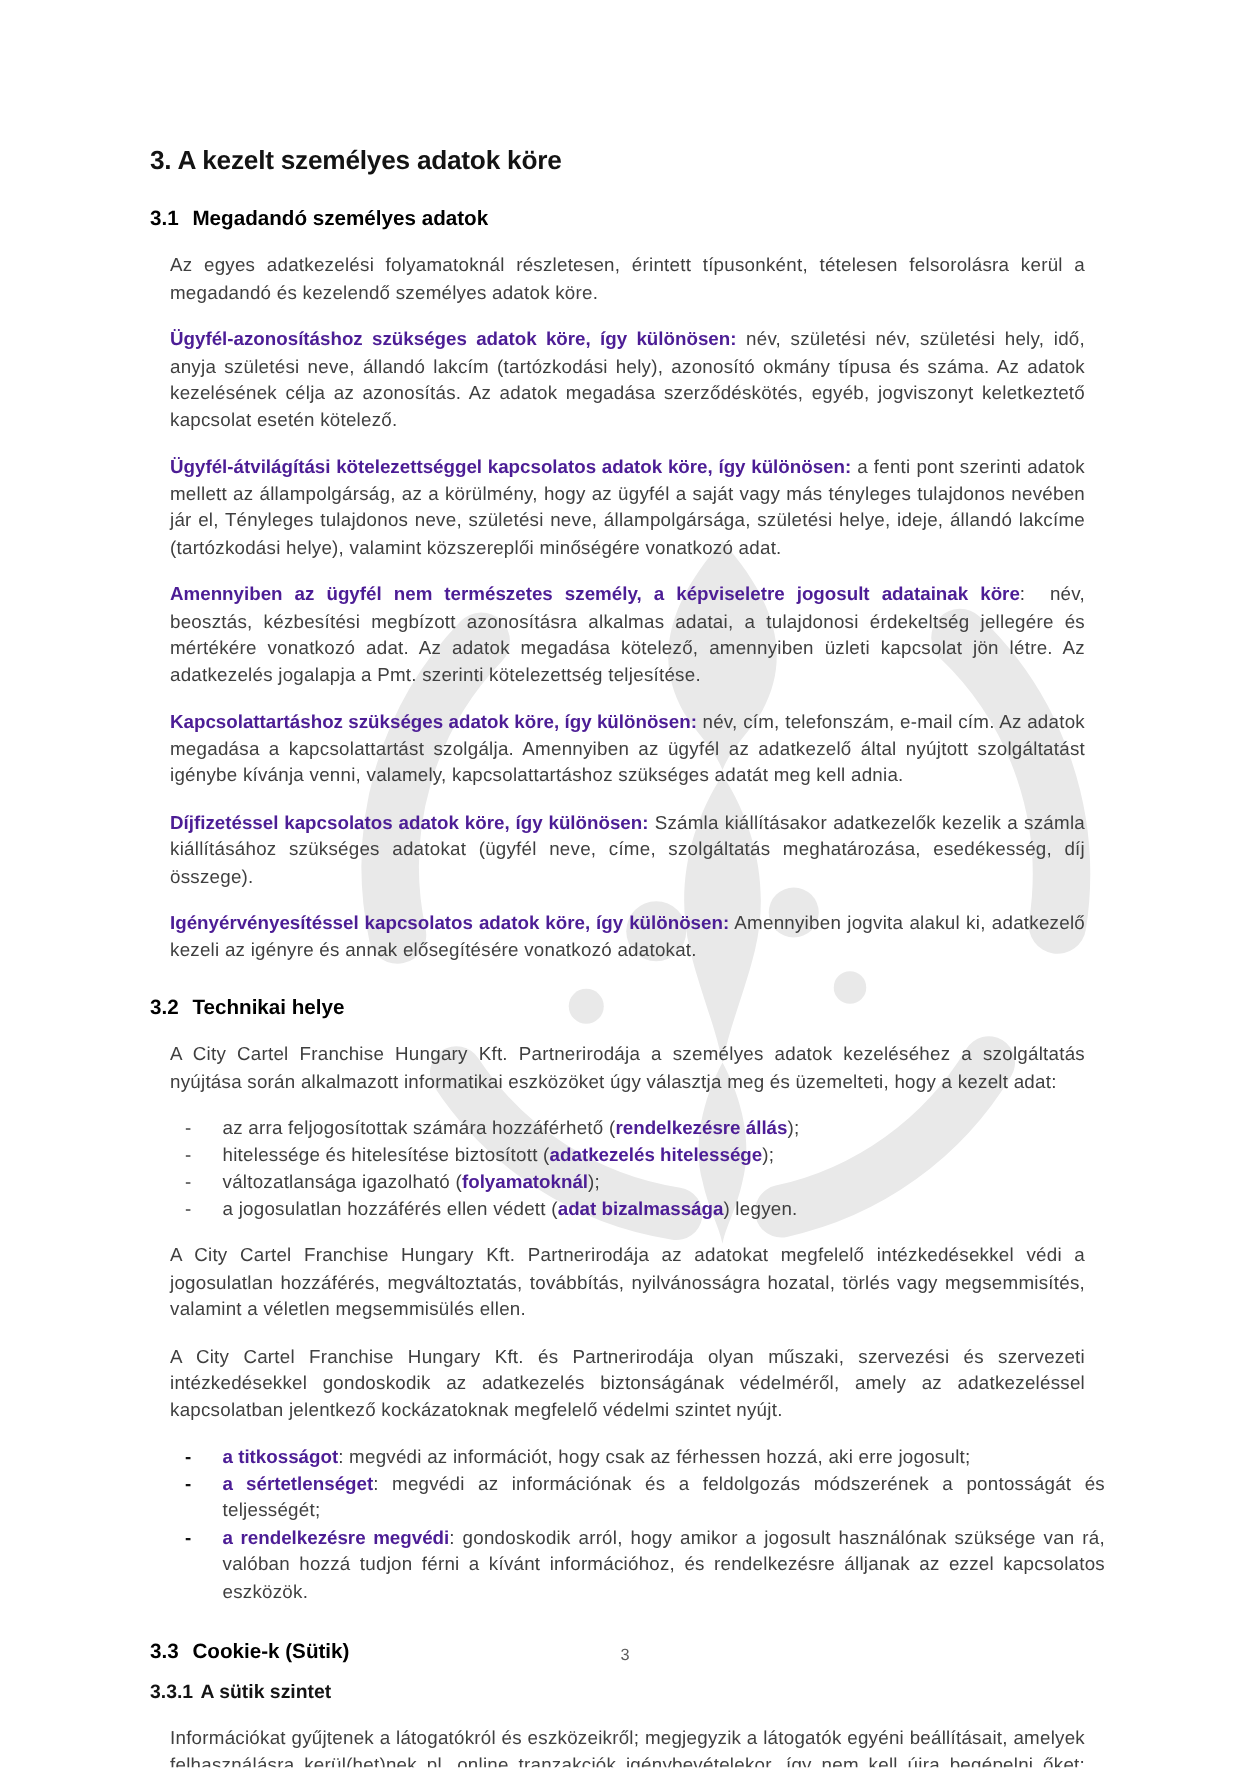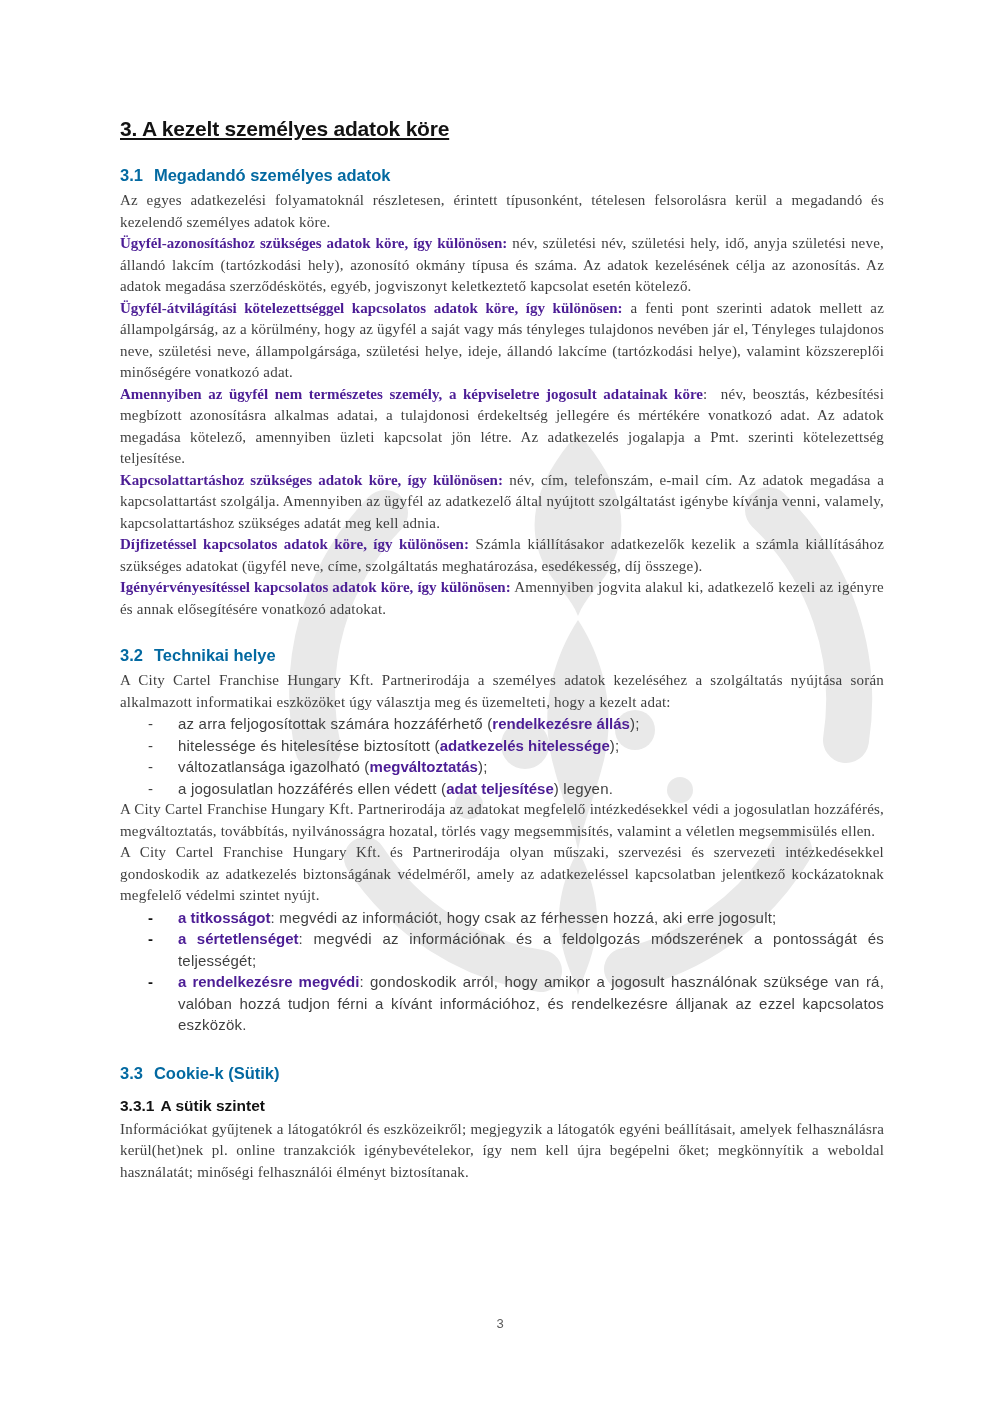--- a/index.html
+++ b/index.html
@@ -26,46 +26,44 @@
     padding: 116px 116px 0 120px;
     box-sizing: border-box;
   }
   h1 {
     margin: 0;
     font-size: 21px;
     line-height: 26px;
     font-weight: bold;
     letter-spacing: -0.2px;
     color: #131313;
-    text-decoration: underline;
   }
   h2 {
     margin: 22px 0 4px 0;
     font-size: 16.5px;
     line-height: 22px;
     font-weight: bold;
-    color: #0369a1;
+    color: #000000;
   }
   h3 {
     margin: 2px 0 3px 0;
     font-size: 15.5px;
     line-height: 20px;
     font-weight: bold;
     color: #131313;
   }
   .hnum { margin-right: 11px; }
   .hnum-sub { margin-right: 6px; }
   p.body {
-    margin: 0;
+    margin: 16px;
     font-size: 15px;
     line-height: 21.5px;
     letter-spacing: 0.2px;
     text-align: justify;
     color: #3f3f3f;
-    font-family: Liberation Serif, serif;
   }
   p.body strong, .btext strong {
     color: #4c1d95;
     letter-spacing: 0;
   }
   .mt-blank { margin-top: 20px; }
   .mt-para { margin-top: 30px; }
   .mt-para-sm { margin-top: 26px; }
   .bullet {
     display: flex;
@@ -146,25 +144,25 @@
     <div class="bullet">
       <span class="marker">-</span>
       <span class="btext"><span>az arra feljogosítottak számára hozzáférhető (</span><strong>rendelkezésre állás</strong><span>);</span></span>
     </div>
     <div class="bullet">
       <span class="marker">-</span>
       <span class="btext"><span>hitelessége és hitelesítése biztosított (</span><strong>adatkezelés hitelessége</strong><span>);</span></span>
     </div>
     <div class="bullet">
       <span class="marker">-</span>
-      <span class="btext"><span>változatlansága igazolható (</span><strong>megváltoztatás</strong><span>);</span></span>
+      <span class="btext"><span>változatlansága igazolható (</span><strong>folyamatoknál</strong><span>);</span></span>
     </div>
     <div class="bullet">
       <span class="marker">-</span>
-      <span class="btext"><span>a jogosulatlan hozzáférés ellen védett (</span><strong>adat teljesítése</strong><span>) legyen.</span></span>
+      <span class="btext"><span>a jogosulatlan hozzáférés ellen védett (</span><strong>adat bizalmassága</strong><span>) legyen.</span></span>
     </div>
 
     <p class="body mt-para">A City Cartel Franchise Hungary Kft. Partnerirodája az adatokat megfelelő intézkedésekkel védi a jogosulatlan hozzáférés, megváltoztatás, továbbítás, nyilvánosságra hozatal, törlés vagy megsemmisítés, valamint a véletlen megsemmisülés ellen.</p>
 
     <p class="body mt-para-sm">A City Cartel Franchise Hungary Kft. és Partnerirodája olyan műszaki, szervezési és szervezeti intézkedésekkel gondoskodik az adatkezelés biztonságának védelméről, amely az adatkezeléssel kapcsolatban jelentkező kockázatoknak megfelelő védelmi szintet nyújt.</p>
 
 
     <div class="bullet bold-marker">
       <span class="marker">-</span>
       <span class="btext"><strong>a titkosságot</strong><span>: megvédi az információt, hogy csak az férhessen hozzá, aki erre jogosult;</span></span>

